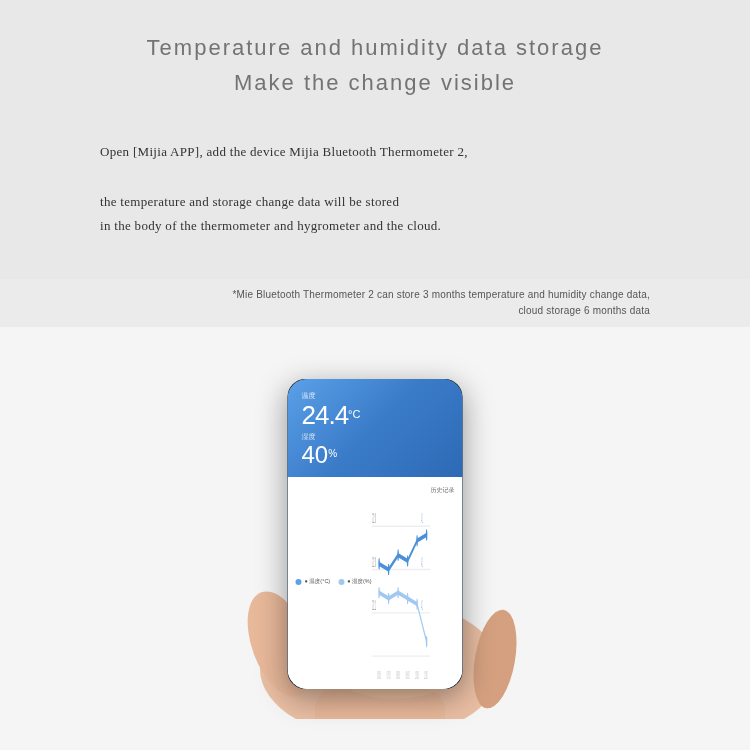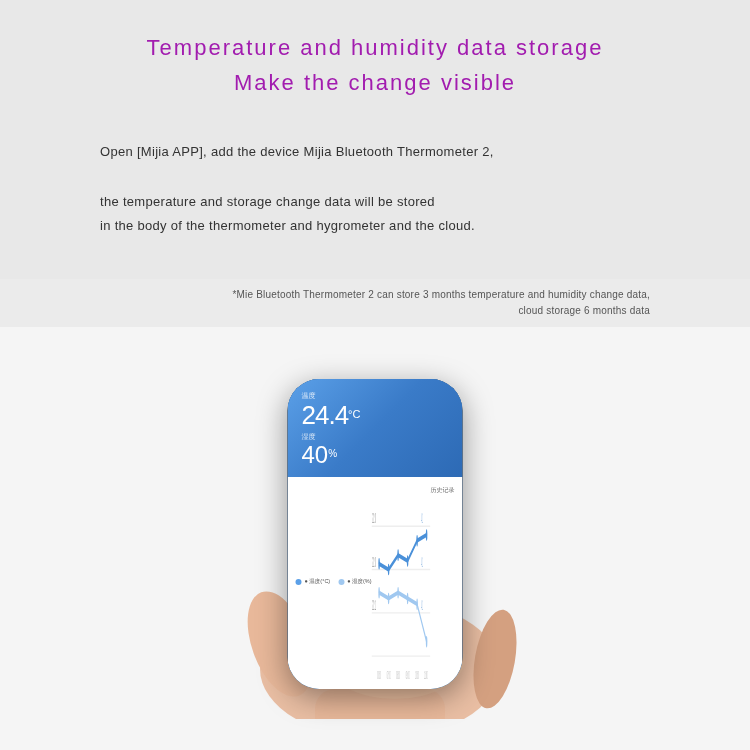--- a/index.html
+++ b/index.html
@@ -22,36 +22,37 @@
     
     .top-section {
       background: #e8e8e8;
       padding: 30px 100px 20px 100px;
       flex-shrink: 0;
     }
 
     .main-title {
       font-size: 22px;
       font-weight: 400;
-      color: #a21caf;
+      color: #737373;
       letter-spacing: 2px;
       line-height: 1.6;
       text-align: center;
     }
 
     .description-block {
       margin-top: 40px;
       margin-bottom: 20px;
     }
 
     .description-text {
       font-size: 13px;
       color: #333;
       line-height: 1.9;
       letter-spacing: 0.3px;
+      font-family: Liberation Serif, serif;
     }
 
     
     .footnote-section {
       background: #ebebeb;
       padding: 8px 100px 8px 100px;
       flex-shrink: 0;
     }
 
     .footnote-text {
@@ -85,21 +86,21 @@
 
     
     .phone-frame {
       position: absolute;
       left: 50%;
       top: 10px;
       transform: translateX(-50%);
       width: 175px;
       height: 310px;
       background: #111;
-      border-radius: 32px;
+      border-radius: 18px;
       box-shadow: 0 8px 30px rgba(0,0,0,0.4);
       overflow: hidden;
       z-index: 2;
     }
 
     .phone-screen {
       width: 100%;
       height: 100%;
       background: #4a90d9;
       border-radius: 20px;

